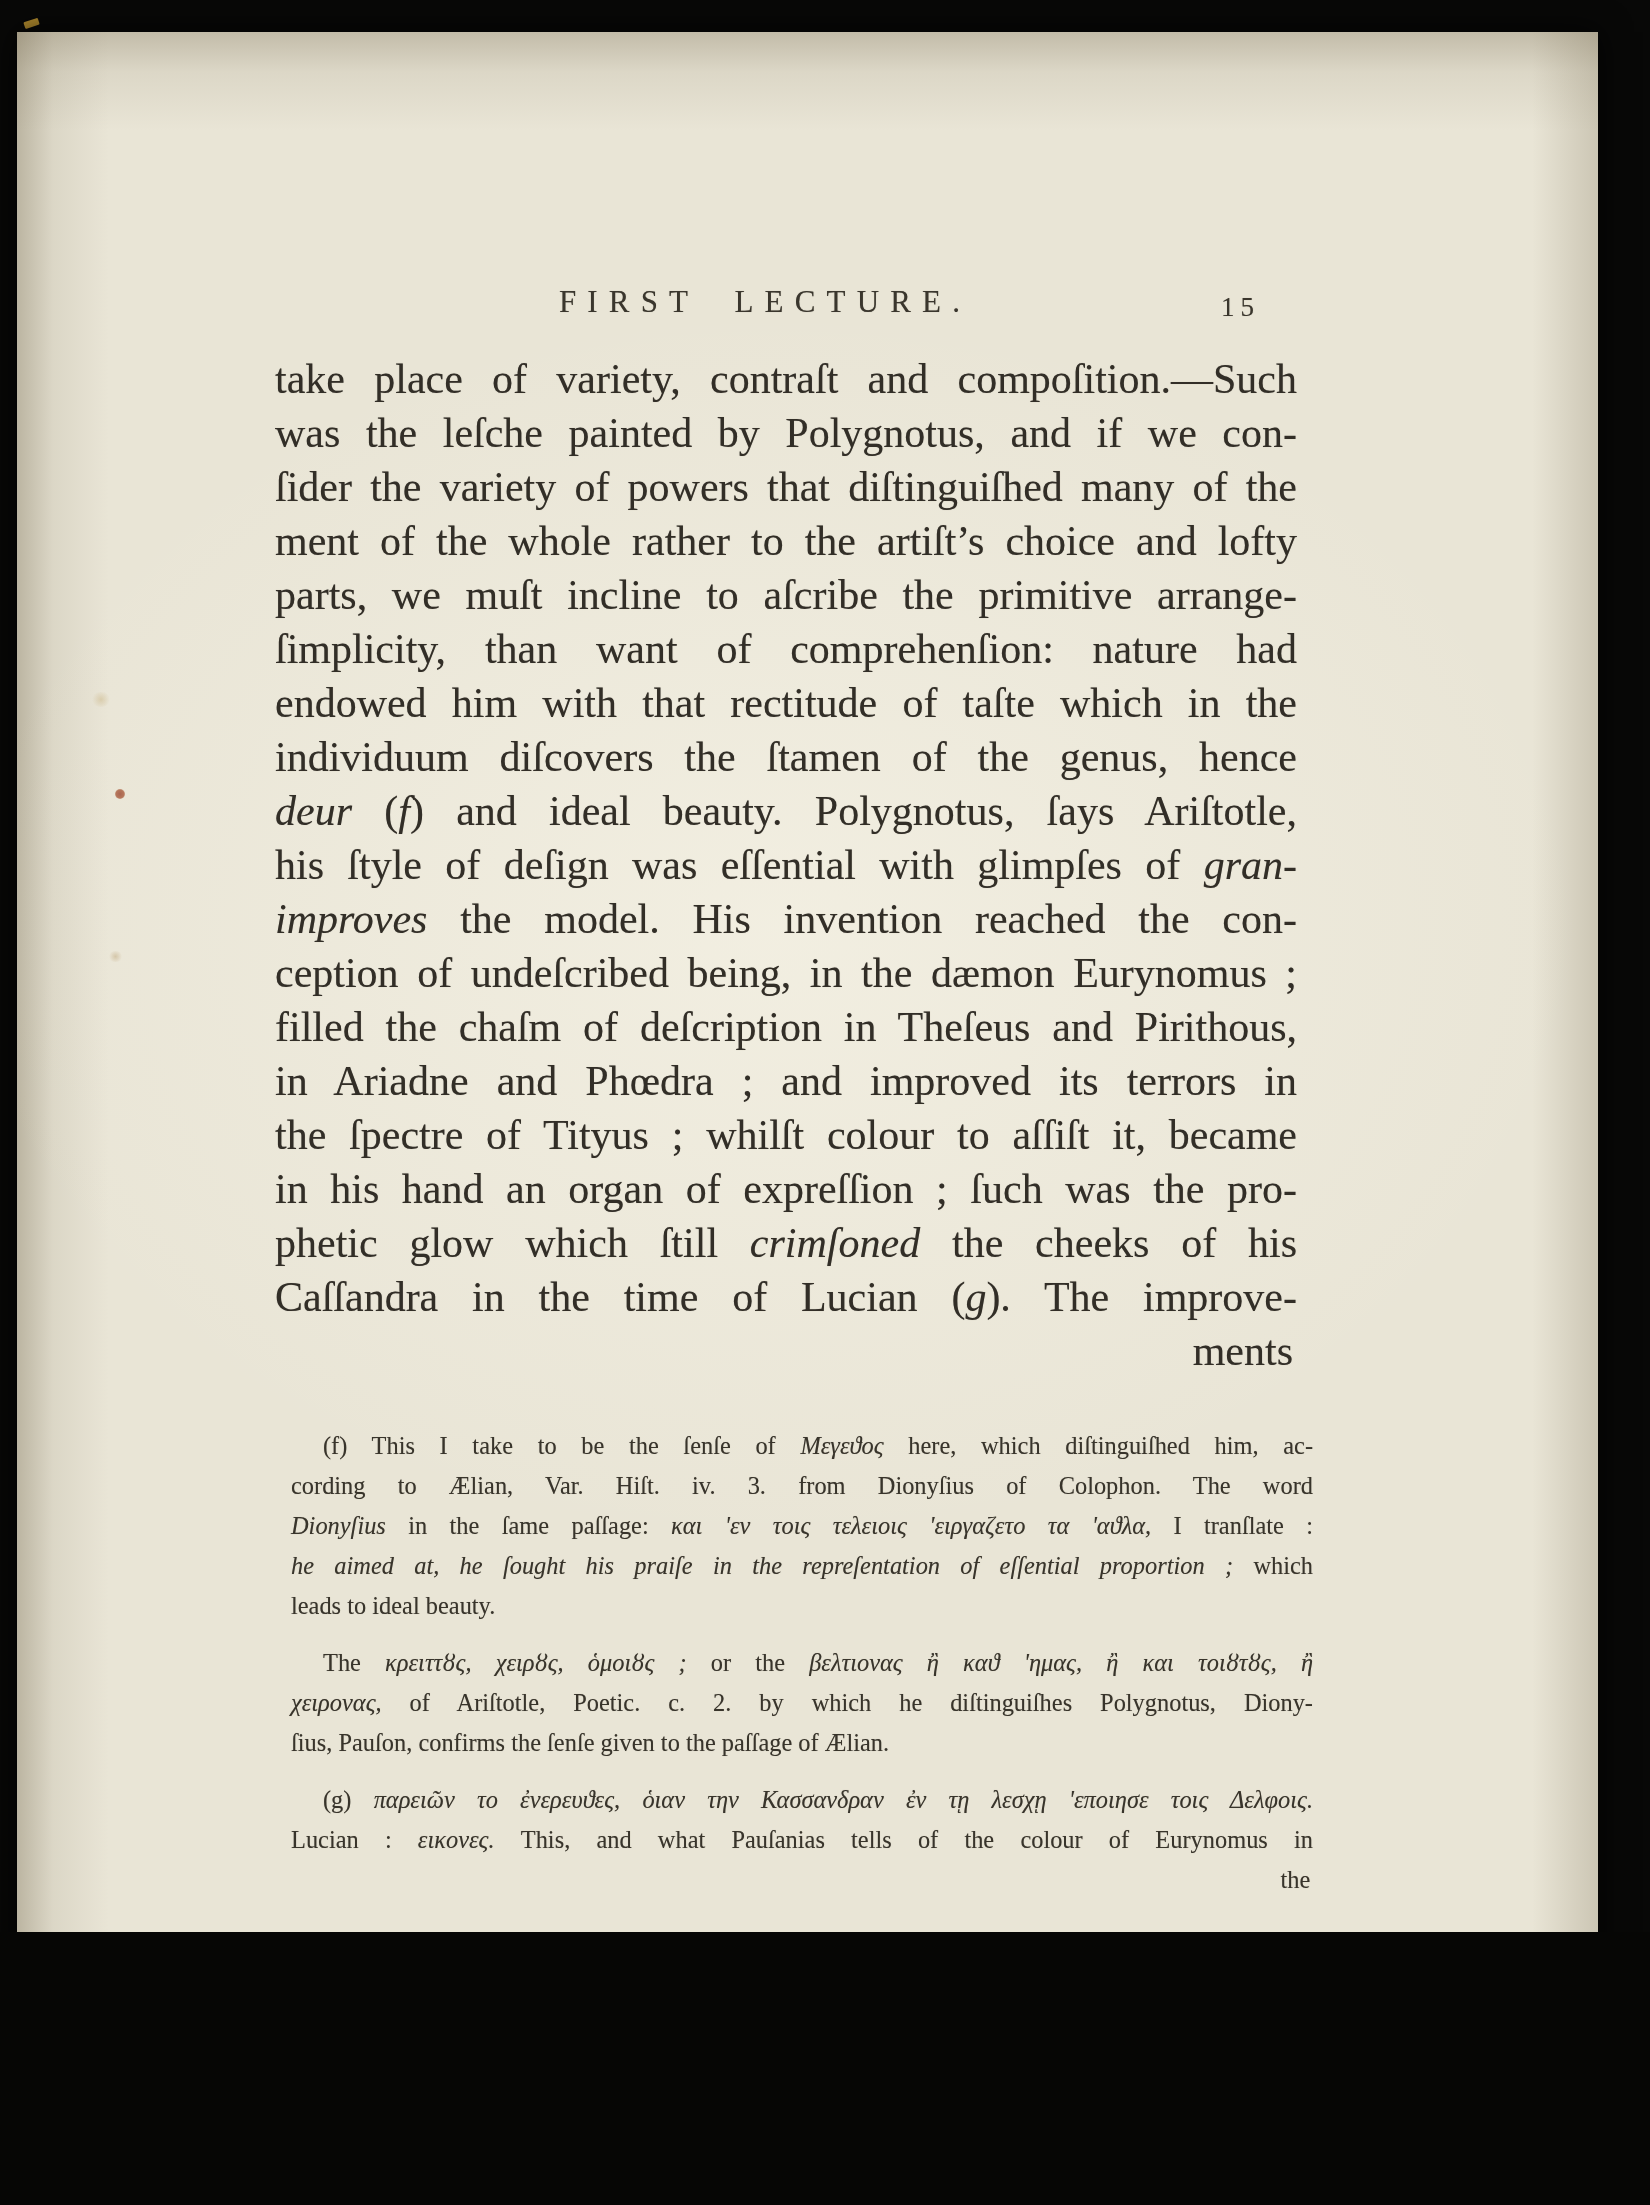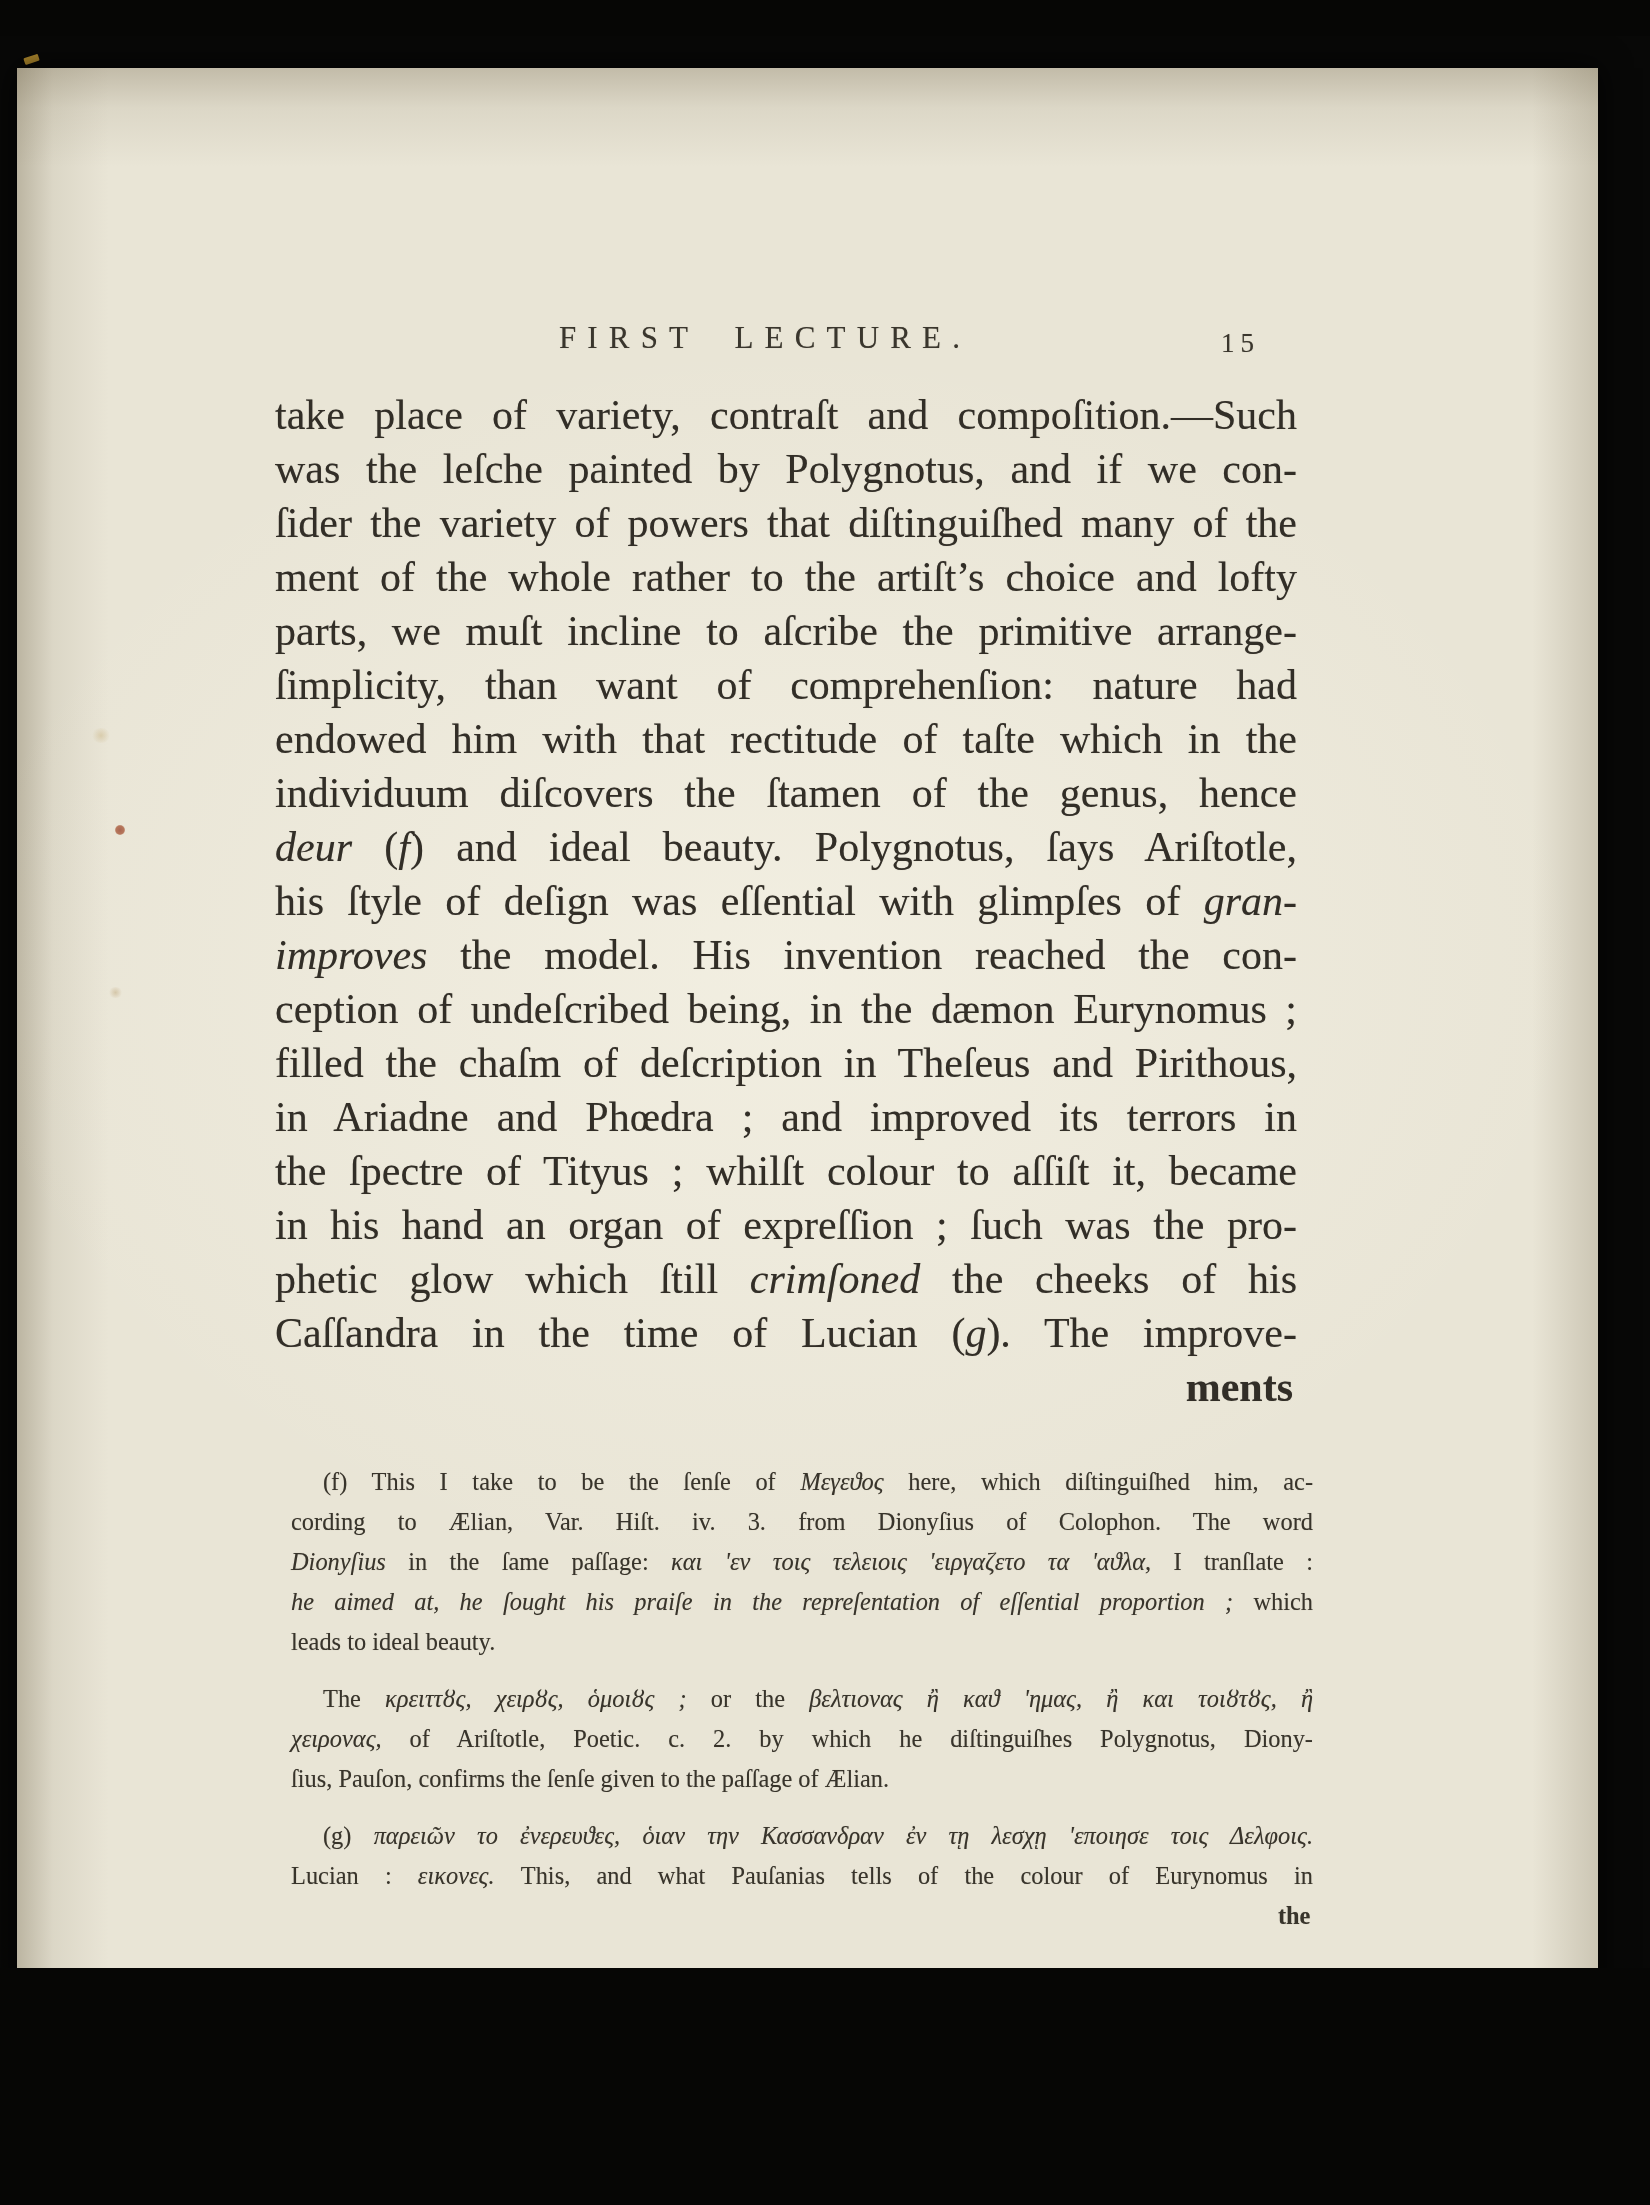--- a/index.html
+++ b/index.html
@@ -1,20 +1,19 @@
 <!DOCTYPE html>
 <html style="font-size:10.6px"><head>
 <meta charset="utf-8">
 <style>
   html,body{margin:0;padding:0;background:#060605;}
   .canvas{
     position:relative;width:1651px;height:1932px;overflow:hidden;
     background:#080807;
     font-family:"Liberation Serif","DejaVu Serif",serif;
-    margin-top:36px;
   }
   .paper{
     position:absolute;left:17px;top:32px;width:1581px;height:2131px;
     background-color:#e9e5d6;
     background-image:
       radial-gradient(ellipse 1122px 858px at 48% 42%, rgba(249,246,234,0.55), rgba(249,246,234,0) 72%),
       linear-gradient(180deg, rgba(105,92,64,0.30) 0px, rgba(105,92,64,0.10) 40px, rgba(105,92,64,0) 99px),
       linear-gradient(90deg, rgba(100,88,60,0.34) 0px, rgba(100,88,60,0.10) 36px, rgba(100,88,60,0) 92px),
       linear-gradient(270deg, rgba(100,88,60,0.22) 0px, rgba(100,88,60,0) 66px),
       linear-gradient(0deg, rgba(105,92,64,0.28) 0px, rgba(105,92,64,0.06) 59px, rgba(105,92,64,0) 112px);
@@ -38,21 +37,21 @@
   .fn-flow{
     position:absolute;top:1394px;left:16px;width:100%;
     font-size:24.4px;color:#38342b;text-shadow:0 0 0.7px rgba(56,52,43,0.35);
   }
   .fline{line-height:40px;text-align:justify;text-align-last:justify;}
   .nojust{text-align:left;text-align-last:auto;}
   .ind{text-indent:32px;}
   .gap{margin-top:17px;}
   .it{font-style:italic;}
   .gk{font-style:italic;}
-  .catchword{text-align:right;font-weight:bold;}
+  .catchword{text-align:right;}
   .body-catch{line-height:54px;padding-right:4px;}
   .fn-catch{line-height:40px;padding-right:2.6px;}
   .spot{position:absolute;border-radius:50%;pointer-events:none;}
   .spot-red{left:98px;top:757px;width:10px;height:10px;background:radial-gradient(circle,#a25742 0%,#b06a4d 55%,rgba(176,106,77,0) 100%);opacity:0.9;}
   .spot-fox1{left:74px;top:660px;width:20px;height:14.5px;background:radial-gradient(circle,rgba(205,185,140,0.55),rgba(205,185,140,0) 70%);}
   .spot-fox2{left:91px;top:919px;width:14.5px;height:10.6px;background:radial-gradient(circle,rgba(180,150,100,0.40),rgba(180,150,100,0) 70%);}
   .corner-mark{
     position:absolute;left:24px;top:20px;width:14.5px;height:6.6px;
     background:#b8902f;transform:rotate(-18deg);border-radius:1.3px;opacity:0.95;
   }

